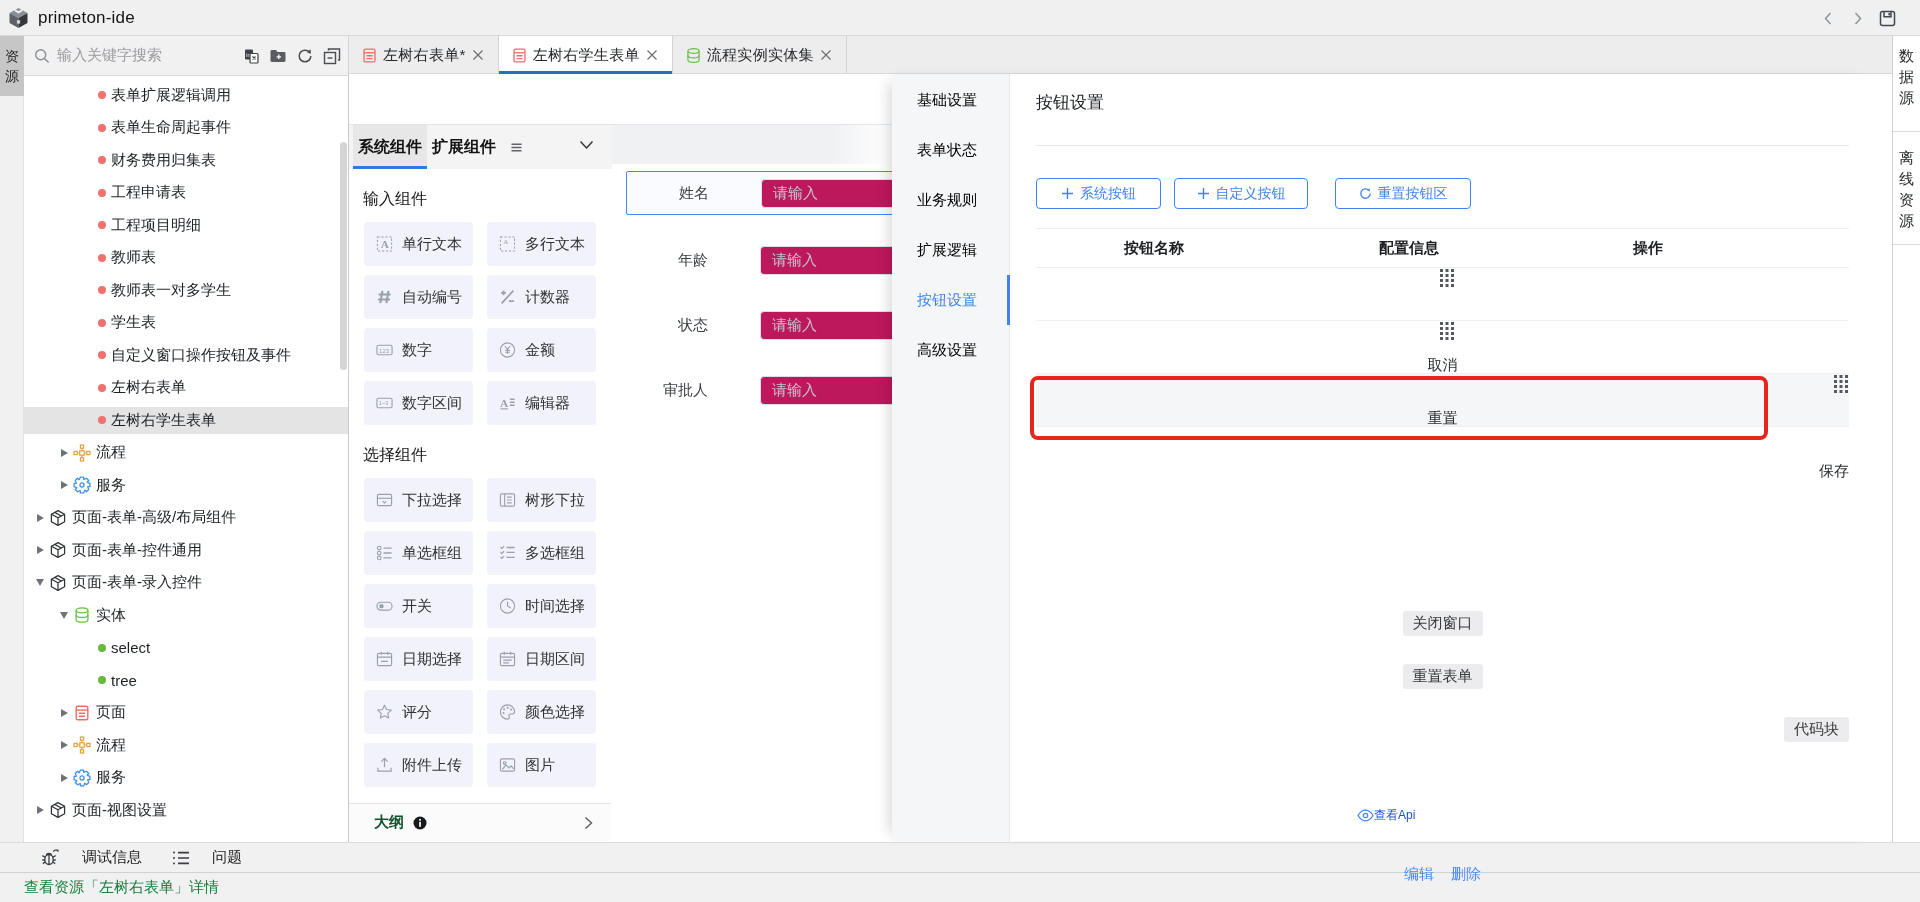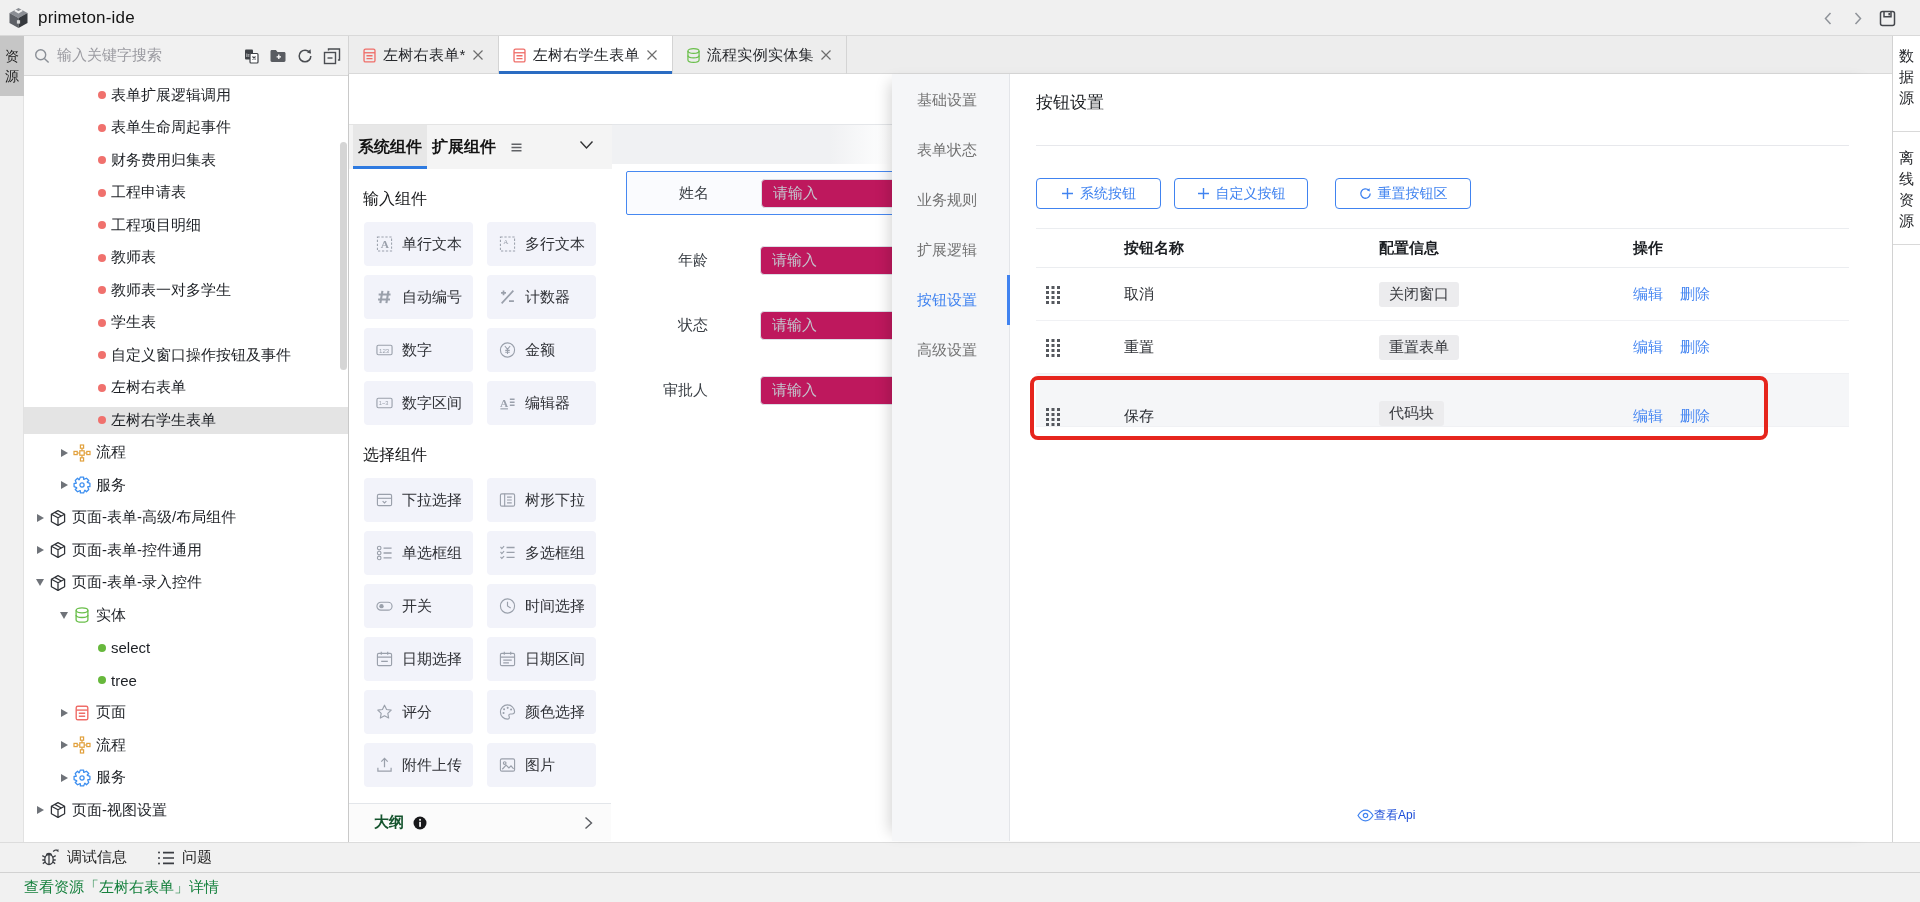--- a/index.html
+++ b/index.html
@@ -34,21 +34,21 @@
 .dot { width:8px; height:8px; border-radius:50%; }
 .dot.red { background:#f0716d; }
 .dot.green { background:#67b83c; }
 .ind0 { padding-left:7px; }
 .ind1 { padding-left:31px; }
 .ind2 { padding-left:69px; }
 #tree-scrollbar { left:340px; top:142px; width:7px; height:228px; background:#d5d5d5; border-radius:3.5px; }
 
 
 #bottom-toolbar { left:0; top:842px; width:1920px; height:30px; background:#f1f1f1; border-top:1px solid #dcdcdc; display:flex; align-items:center; }
-.bt-item { display:flex; align-items:center; gap:7px; cursor:pointer; color:#1d1d1d; font-size:15px; }
+.bt-item { display:flex; align-items:center; gap:22px; cursor:pointer; color:#1d1d1d; font-size:15px; }
 #status-bar { left:0; top:872px; width:1920px; height:30px; background:#f1f1f1; border-top:1px solid #d2d2d2; display:flex; align-items:center; color:#15803d; font-size:15px; }
 #status-text { margin-left:24px; }
 
 
 #tabs-bar { z-index:5; left:348px; top:36px; width:1544px; height:38px; background:#ededed; border-bottom:1px solid #d9d9d9; display:flex; }
 .etab { height:38px; display:flex; align-items:center; padding:0 14px 0 12px; border-right:1px solid #d4d4d4; font-size:15px; color:#26282c; position:relative; cursor:pointer; letter-spacing:.3px; }
 .etab:first-child { border-left:1px solid #d4d4d4; }
 .etab .ticon { margin-right:5px; display:flex; }
 .etab .tclose { margin-left:6px; display:flex; }
 .etab.active { background:#fff; }
@@ -80,32 +80,32 @@
 #canvas-band { position:absolute; left:0; top:50px; width:280px; height:40px; background:linear-gradient(to right,#f0f1f3 0%,#f0f1f3 78%,#ffffff 100%); border-top:1px solid #e4e6e9; }
 .fld-row { position:absolute; left:14px; width:330px; height:44px; display:flex; align-items:center; }
 .fld-row.selected { border:1px solid #4688f1; background:#fafbfe; border-radius:2px; }
 .fld-label { width:82px; text-align:right; font-size:15px; color:#3a3f45; flex:0 0 82px; }
 .fld-input { margin-left:52px; width:170px; height:29px; border:1px solid #dcdfe6; border-radius:4px; background:#be185d; display:flex; align-items:center; }
 .fld-ph { color:#c3c7cf; font-size:15px; margin-left:11px; }
 
 
 #drawer { z-index:10; left:892px; top:74px; width:986px; height:767px; background:#fff; box-shadow:-10px 0 14px -8px rgba(0,0,0,.18); display:flex; }
 #drawer-nav { width:118px; background:#f5f6f8; border-right:1px solid #e3e5e9; padding-top:1px; flex:0 0 118px; }
-.dnav-item { height:50px; display:flex; align-items:center; padding-left:25px; font-size:15px; color:#737373; cursor:pointer; position:relative; }
+.dnav-item { height:50px; display:flex; align-items:center; padding-left:25px; font-size:15px; color:#000000; cursor:pointer; position:relative; }
 .dnav-item.active { color:#4083f0; }
 .dnav-item.active::after { content:""; position:absolute; right:-1px; top:0; height:50px; width:3px; background:#4083f0; }
 #drawer-content { position:relative; flex:1 1 auto; }
 #drawer-title { position:absolute; left:26px; top:17px; font-size:17px; font-weight:500; color:#1c1f23; }
 #drawer-divider { position:absolute; left:26px; top:71px; width:813px; height:1px; background:#e7e8ec; }
 #drawer-btns { position:absolute; left:26px; top:104px; display:flex; }
 .obtn { height:31px; border:1px solid #4083f0; border-radius:4px; color:#4083f0; font-size:14px; display:flex; align-items:center; justify-content:center; padding:0 15px; cursor:pointer; background:#fff; gap:6px; }
 .obtn .oicon { display:flex; }
 #btable { position:absolute; left:26px; top:154px; width:813px; }
 .brow-head { height:40px; border-top:1px solid #ebedf0; border-bottom:1px solid #ebedf0; display:flex; align-items:center; font-weight:700; font-size:15px; color:#1c1f23; }
-.brow { height:53px; display:flex; align-items:center; border-bottom:1px solid #f0f1f4; font-size:15px; color:#2b2e33; }
+.brow { height:53px; display:flex; align-items:center; border-bottom:1px solid #f0f1f4; font-size:15px; color:#2b2e33;flex-direction:column; }
 .brow.hl { background:#f5f6f8;align-items:flex-end; }
 .bc-handle { flex:0 0 88px; padding-left:9px; display:flex; }
 .bc-name { flex:0 0 255px; }
 .bc-config { flex:0 0 254px; }
 .bc-actions { flex:1 1 auto; display:flex; gap:17px; }
 .btag { display:inline-block; background:#ececee; border-radius:3px; padding:3px 10px; font-size:15px; color:#36383d; }
 .blink { color:#4a89f2; cursor:pointer; }
 #api-link { position:absolute; left:347px; top:733px; display:flex; align-items:center; gap:0; color:#1d4ed8; font-size:12px; cursor:pointer; }
 #red-annotation { left:1030px; top:376px; width:738px; height:64px; border:4px solid #e6251d; border-radius:8px; z-index:60; pointer-events:none; }
 

